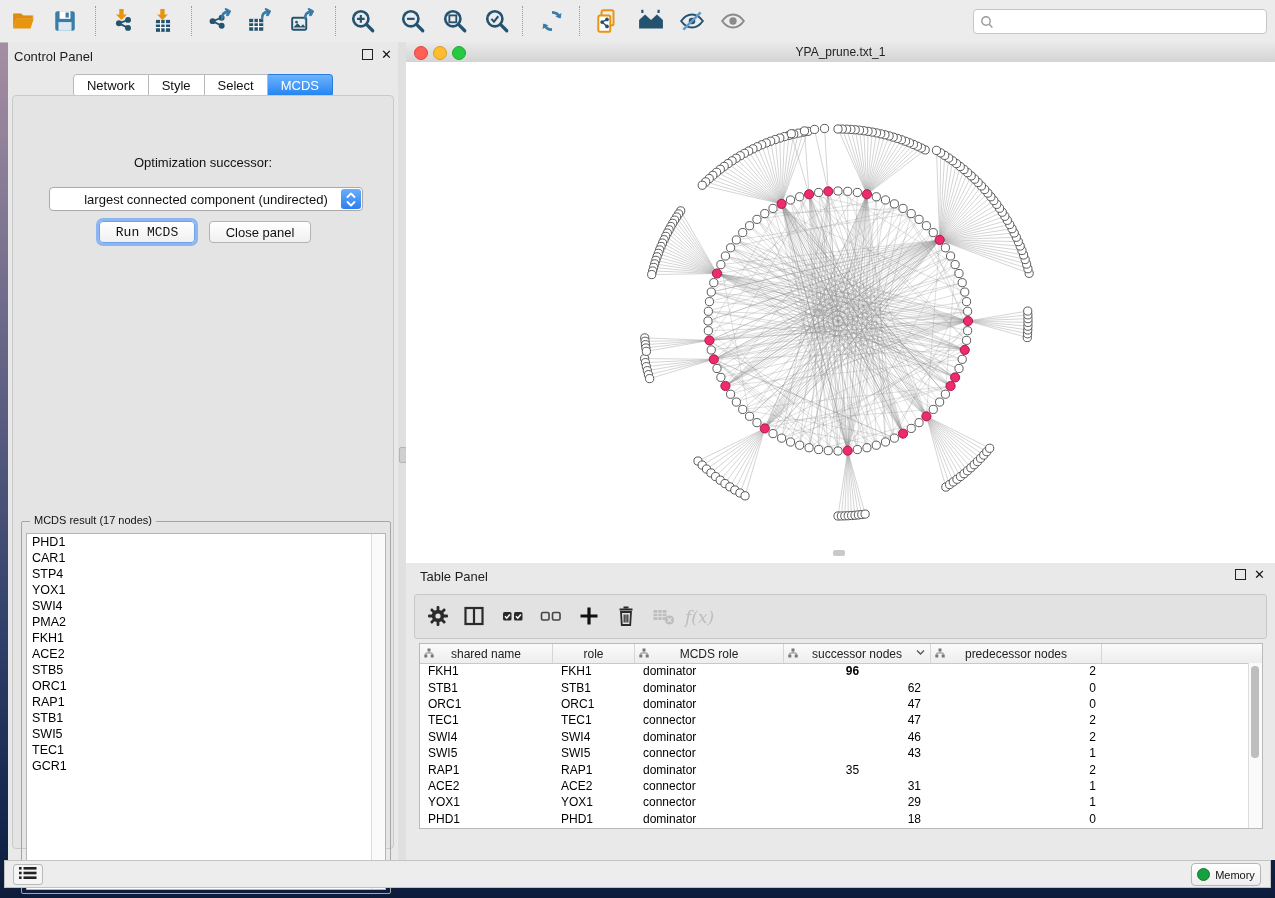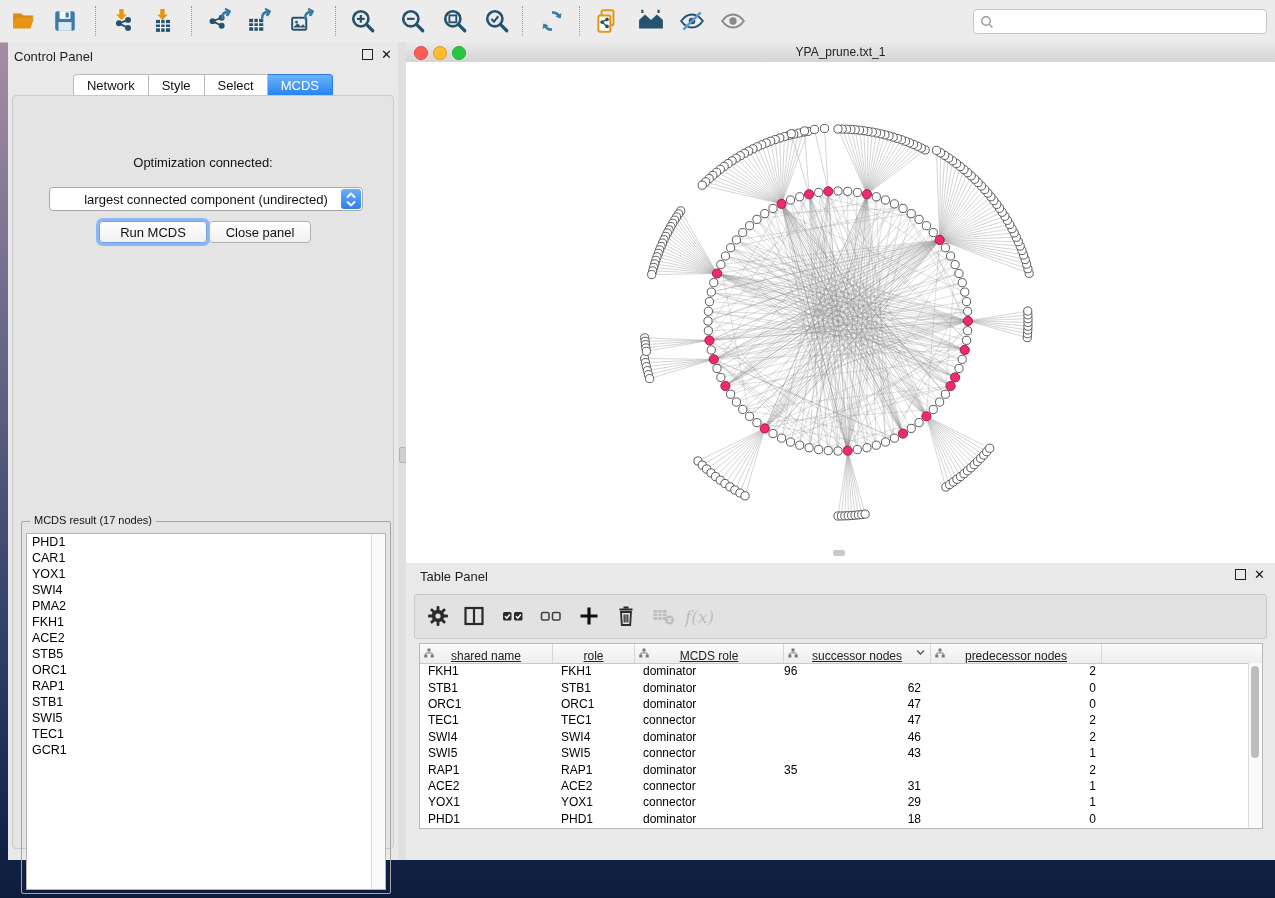--- a/index.html
+++ b/index.html
@@ -48,21 +48,21 @@
   .net-view{position:absolute;left:0;top:20px;width:869px;height:501px;background:#fff;}
   .hthumb{position:absolute;left:427px;top:488px;width:12px;height:6px;background:#c9c9c9;border-radius:2px;}
   
   .tp{position:absolute;left:406px;top:563px;width:869px;height:297px;background:#e9e9e9;}
   .tp-toolbar{position:absolute;left:8px;top:31px;width:851px;height:43px;background:#e2e2e2;border:1px solid #c8c8c8;border-radius:3px;}
   .tpbtn{position:absolute;top:9px;width:26px;height:26px;border:none;background:transparent;padding:0;}
   .tpbtn.disabled{opacity:.5;}
   .fx{font-family:"DejaVu Serif","Liberation Serif",serif;font-style:italic;font-size:17px;color:#999;}
   .ntable{position:absolute;left:13px;top:80px;width:844px;height:186px;background:#fff;border:1px solid #b9b9b9;box-sizing:border-box;}
   .thead{display:flex;height:19px;background:linear-gradient(180deg,#fbfbfb,#ededed);border-bottom:1px solid #c9c9c9;}
-  .th{position:relative;font-size:12px;color:#222;border-right:1px solid #d6d6d6;display:flex;align-items:flex-end;justify-content:center;box-sizing:border-box;text-decoration:underline;}
+  .th{position:relative;font-size:12px;color:#222;border-right:1px solid #d6d6d6;display:flex;align-items:center;justify-content:center;box-sizing:border-box;}
   .th .hicon{position:absolute;left:4px;top:4px;}
   .th .sort{position:absolute;right:5px;top:5px;}
   .tbody{position:absolute;left:0;top:19px;right:13px;bottom:0;overflow:hidden;}
   .trow{display:flex;height:16.4px;align-items:center;}
   .td{font-size:12px;color:#000;box-sizing:border-box;white-space:nowrap;overflow:hidden;}
   .vscroll{position:absolute;right:0;top:19px;width:13px;bottom:0;background:#fafafa;border-left:1px solid #dcdcdc;}
   .vthumb{position:absolute;left:2px;top:3px;width:8px;height:92px;background:#bdbdbd;border-radius:5px;}
   .tp-tabs{position:absolute;left:0;top:270px;width:100%;display:flex;justify-content:center;}
   .tp-tab{height:21px;line-height:21px;padding:0 14px;font-size:13px;background:#fff;border:1px solid #b9b9b9;border-left:none;color:#111;}
   .tp-tab:first-child{border-left:1px solid #b9b9b9;border-radius:5px 0 0 5px;}
@@ -238,40 +238,41 @@
       <span class="float-ico"></span>
       <span class="close-ico">✕</span>
     </span>
     <div class="cp-tabs" id="cp-tabs">
         <div class="cp-tab">Network</div>
         <div class="cp-tab">Style</div>
         <div class="cp-tab">Select</div>
         <div class="cp-tab active">MCDS</div>
       </div>
     <div class="cp-content">
-      <div class="opt-label">Optimization connected:</div>
+      <div class="opt-label">Optimization successor:</div>
       <div class="selectbox">
         <span>largest connected component (undirected)</span>
         <span class="sel-stepper">
           <svg width="10" height="7" viewBox="0 0 10 7">
               <polyline points="1.5,5 5,1.5 8.5,5" fill="none" stroke="#fff" stroke-width="1.8" stroke-linecap="round" stroke-linejoin="round"></polyline>
             </svg>
           <svg width="10" height="7" viewBox="0 0 10 7">
               <polyline points="1.5,2 5,5.5 8.5,2" fill="none" stroke="#fff" stroke-width="1.8" stroke-linecap="round" stroke-linejoin="round"></polyline>
             </svg>
         </span>
       </div>
-      <button class="btn focus" style="left:86px;top:125px;width:108px;">Run MCDS</button>
+      <button class="btn focus" style="left:86px;top:125px;width:96px;font-family:Liberation Mono, monospace;">Run MCDS</button>
       <button class="btn" style="left:196px;top:125px;width:102px;">Close panel</button>
       <div class="groupbox">
         <span class="grouplegend">MCDS result (17 nodes)</span>
         <div class="mcds-list" id="mcds-list">
           <div class="mcds-scroll"></div>
         <div class="mcds-item">PHD1</div>
             <div class="mcds-item">CAR1</div>
+            <div class="mcds-item">STP4</div>
             <div class="mcds-item">YOX1</div>
             <div class="mcds-item">SWI4</div>
             <div class="mcds-item">PMA2</div>
             <div class="mcds-item">FKH1</div>
             <div class="mcds-item">ACE2</div>
             <div class="mcds-item">STB5</div>
             <div class="mcds-item">ORC1</div>
             <div class="mcds-item">RAP1</div>
             <div class="mcds-item">STB1</div>
             <div class="mcds-item">SWI5</div>
@@ -1050,21 +1051,21 @@
             </svg>
             <span>predecessor nodes</span>
           </div>
           <div class="th" style="flex: 1 1 0%; border-right: none;"></div>
         </div>
       <div class="tbody" id="tbody">
           <div class="trow">
             <div class="td" style="width: 133px; text-align: left; padding: 0px 0px 0px 8px;">FKH1</div>
             <div class="td" style="width: 82px; text-align: left; padding: 0px 0px 0px 8px;">FKH1</div>
             <div class="td" style="width: 149px; text-align: left; padding: 0px 0px 0px 8px;">dominator</div>
-            <div class="td" style="width: 147px; text-align: left; padding: 0px 10px 0px 0px;">96</div>
+            <div class="td" style="width: 147px; text-align: center; padding: 0px 10px 0px 0px; font-weight: bold;">96</div>
             <div class="td" style="width: 171px; text-align: right; padding: 0px 6px 0px 0px;">2</div>
           </div>
           <div class="trow">
             <div class="td" style="width: 133px; text-align: left; padding: 0px 0px 0px 8px;">STB1</div>
             <div class="td" style="width: 82px; text-align: left; padding: 0px 0px 0px 8px;">STB1</div>
             <div class="td" style="width: 149px; text-align: left; padding: 0px 0px 0px 8px;">dominator</div>
             <div class="td" style="width: 147px; text-align: right; padding: 0px 10px 0px 0px;">62</div>
             <div class="td" style="width: 171px; text-align: right; padding: 0px 6px 0px 0px;">0</div>
           </div>
           <div class="trow">
@@ -1092,21 +1093,21 @@
             <div class="td" style="width: 133px; text-align: left; padding: 0px 0px 0px 8px;">SWI5</div>
             <div class="td" style="width: 82px; text-align: left; padding: 0px 0px 0px 8px;">SWI5</div>
             <div class="td" style="width: 149px; text-align: left; padding: 0px 0px 0px 8px;">connector</div>
             <div class="td" style="width: 147px; text-align: right; padding: 0px 10px 0px 0px;">43</div>
             <div class="td" style="width: 171px; text-align: right; padding: 0px 6px 0px 0px;">1</div>
           </div>
           <div class="trow">
             <div class="td" style="width: 133px; text-align: left; padding: 0px 0px 0px 8px;">RAP1</div>
             <div class="td" style="width: 82px; text-align: left; padding: 0px 0px 0px 8px;">RAP1</div>
             <div class="td" style="width: 149px; text-align: left; padding: 0px 0px 0px 8px;">dominator</div>
-            <div class="td" style="width: 147px; text-align: left; padding: 0px 10px 0px 0px;">35</div>
+            <div class="td" style="width: 147px; text-align: center; padding: 0px 10px 0px 0px;">35</div>
             <div class="td" style="width: 171px; text-align: right; padding: 0px 6px 0px 0px;">2</div>
           </div>
           <div class="trow">
             <div class="td" style="width: 133px; text-align: left; padding: 0px 0px 0px 8px;">ACE2</div>
             <div class="td" style="width: 82px; text-align: left; padding: 0px 0px 0px 8px;">ACE2</div>
             <div class="td" style="width: 149px; text-align: left; padding: 0px 0px 0px 8px;">connector</div>
             <div class="td" style="width: 147px; text-align: right; padding: 0px 10px 0px 0px;">31</div>
             <div class="td" style="width: 171px; text-align: right; padding: 0px 6px 0px 0px;">1</div>
           </div>
           <div class="trow">
@@ -1123,13 +1124,29 @@
             <div class="td" style="width: 147px; text-align: right; padding: 0px 10px 0px 0px;">18</div>
             <div class="td" style="width: 171px; text-align: right; padding: 0px 6px 0px 0px;">0</div>
           </div>
         </div>
       <div class="vscroll">
           <div class="vthumb"></div>
         </div>
     </div>
   </div>
 
+  <div class="status">
+    <button class="list-btn">
+      <svg width="18" height="14" viewBox="0 0 18 14">
+          <rect x="0" y="1" width="2.6" height="2.6" fill="#222"></rect>
+          <rect x="4.5" y="1" width="13" height="2.6" fill="#222"></rect>
+          <rect x="0" y="5.7" width="2.6" height="2.6" fill="#222"></rect>
+          <rect x="4.5" y="5.7" width="13" height="2.6" fill="#222"></rect>
+          <rect x="0" y="10.4" width="2.6" height="2.6" fill="#222"></rect>
+          <rect x="4.5" y="10.4" width="13" height="2.6" fill="#222"></rect>
+        </svg>
+    </button>
+    <button class="mem-btn">
+      <span class="mem-dot"></span>
+      <span>Memory</span>
+    </button>
+  </div>
 </div>
 
 </body></html>

